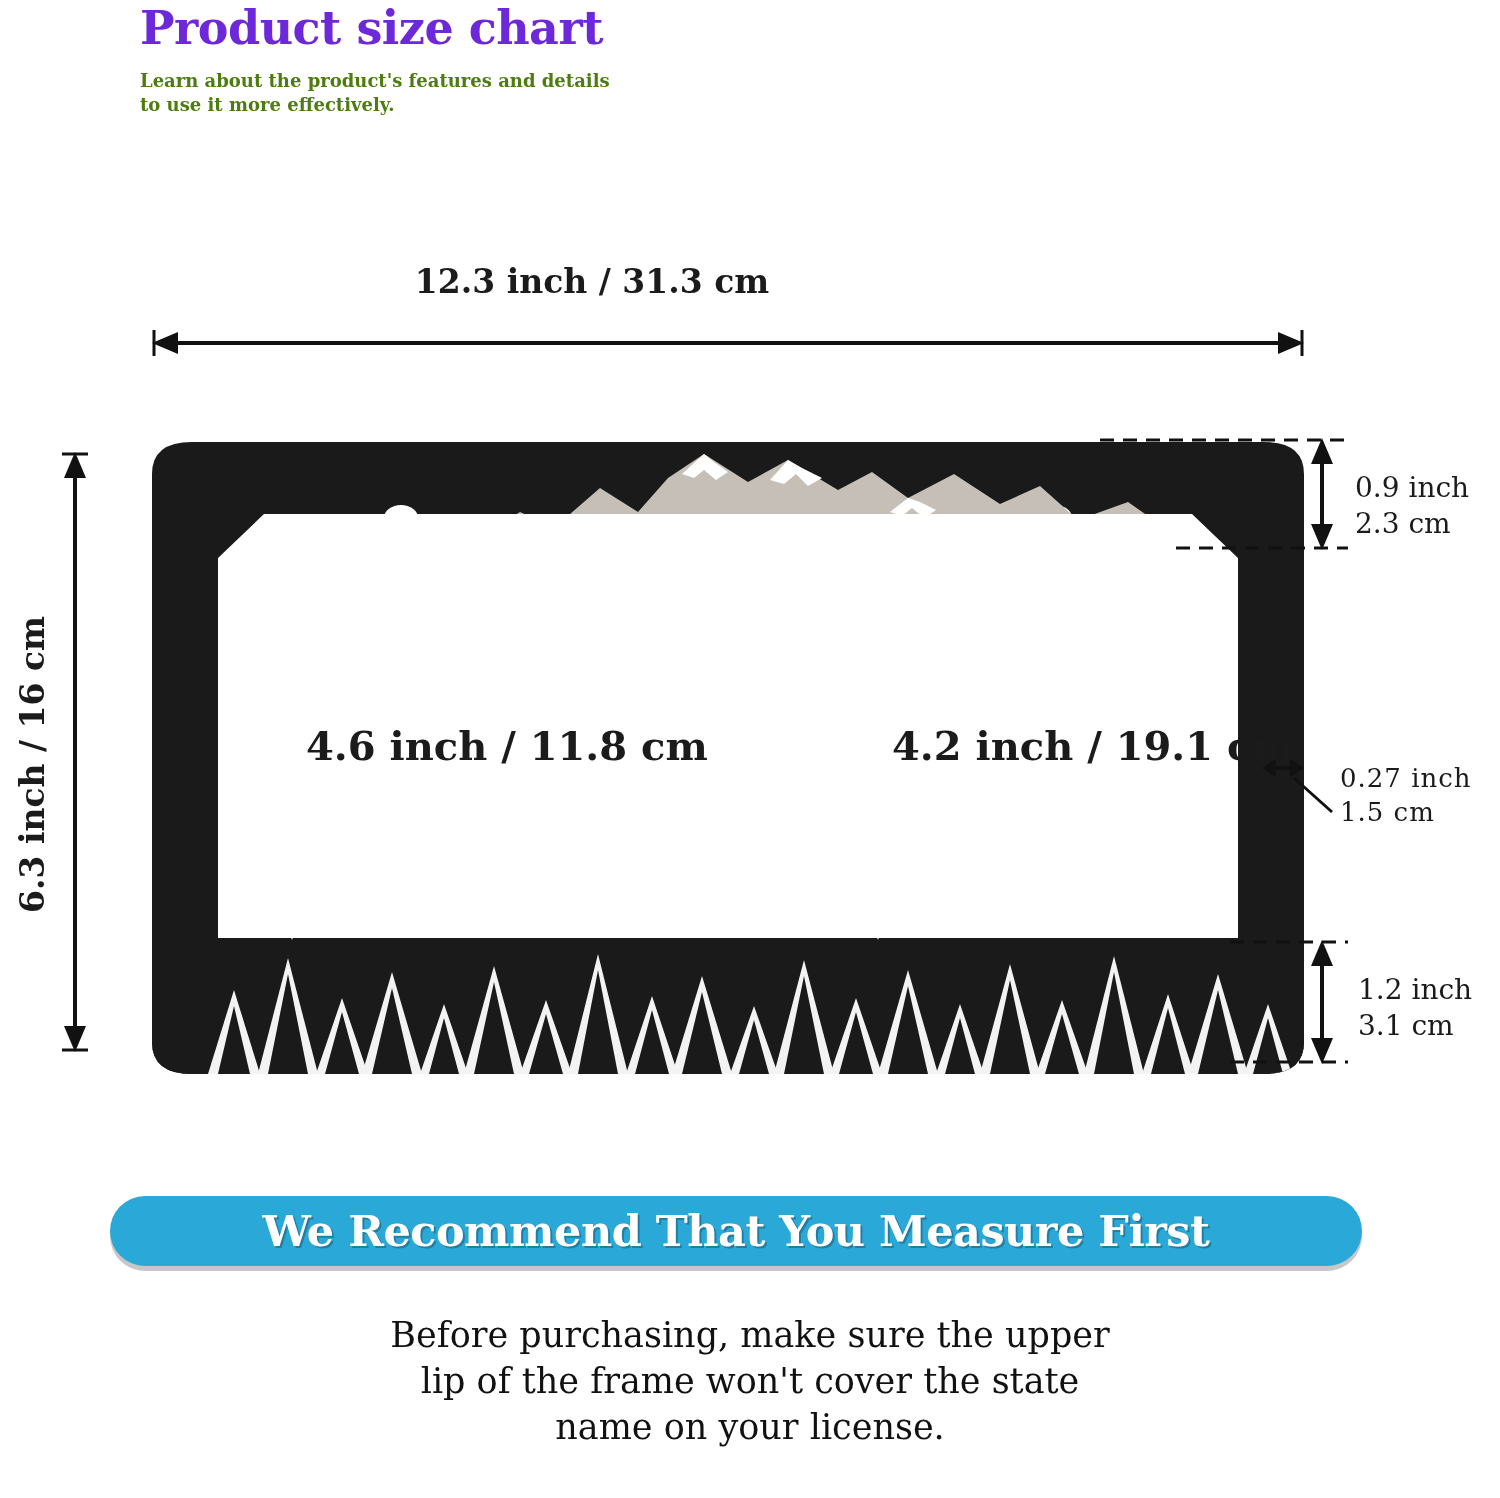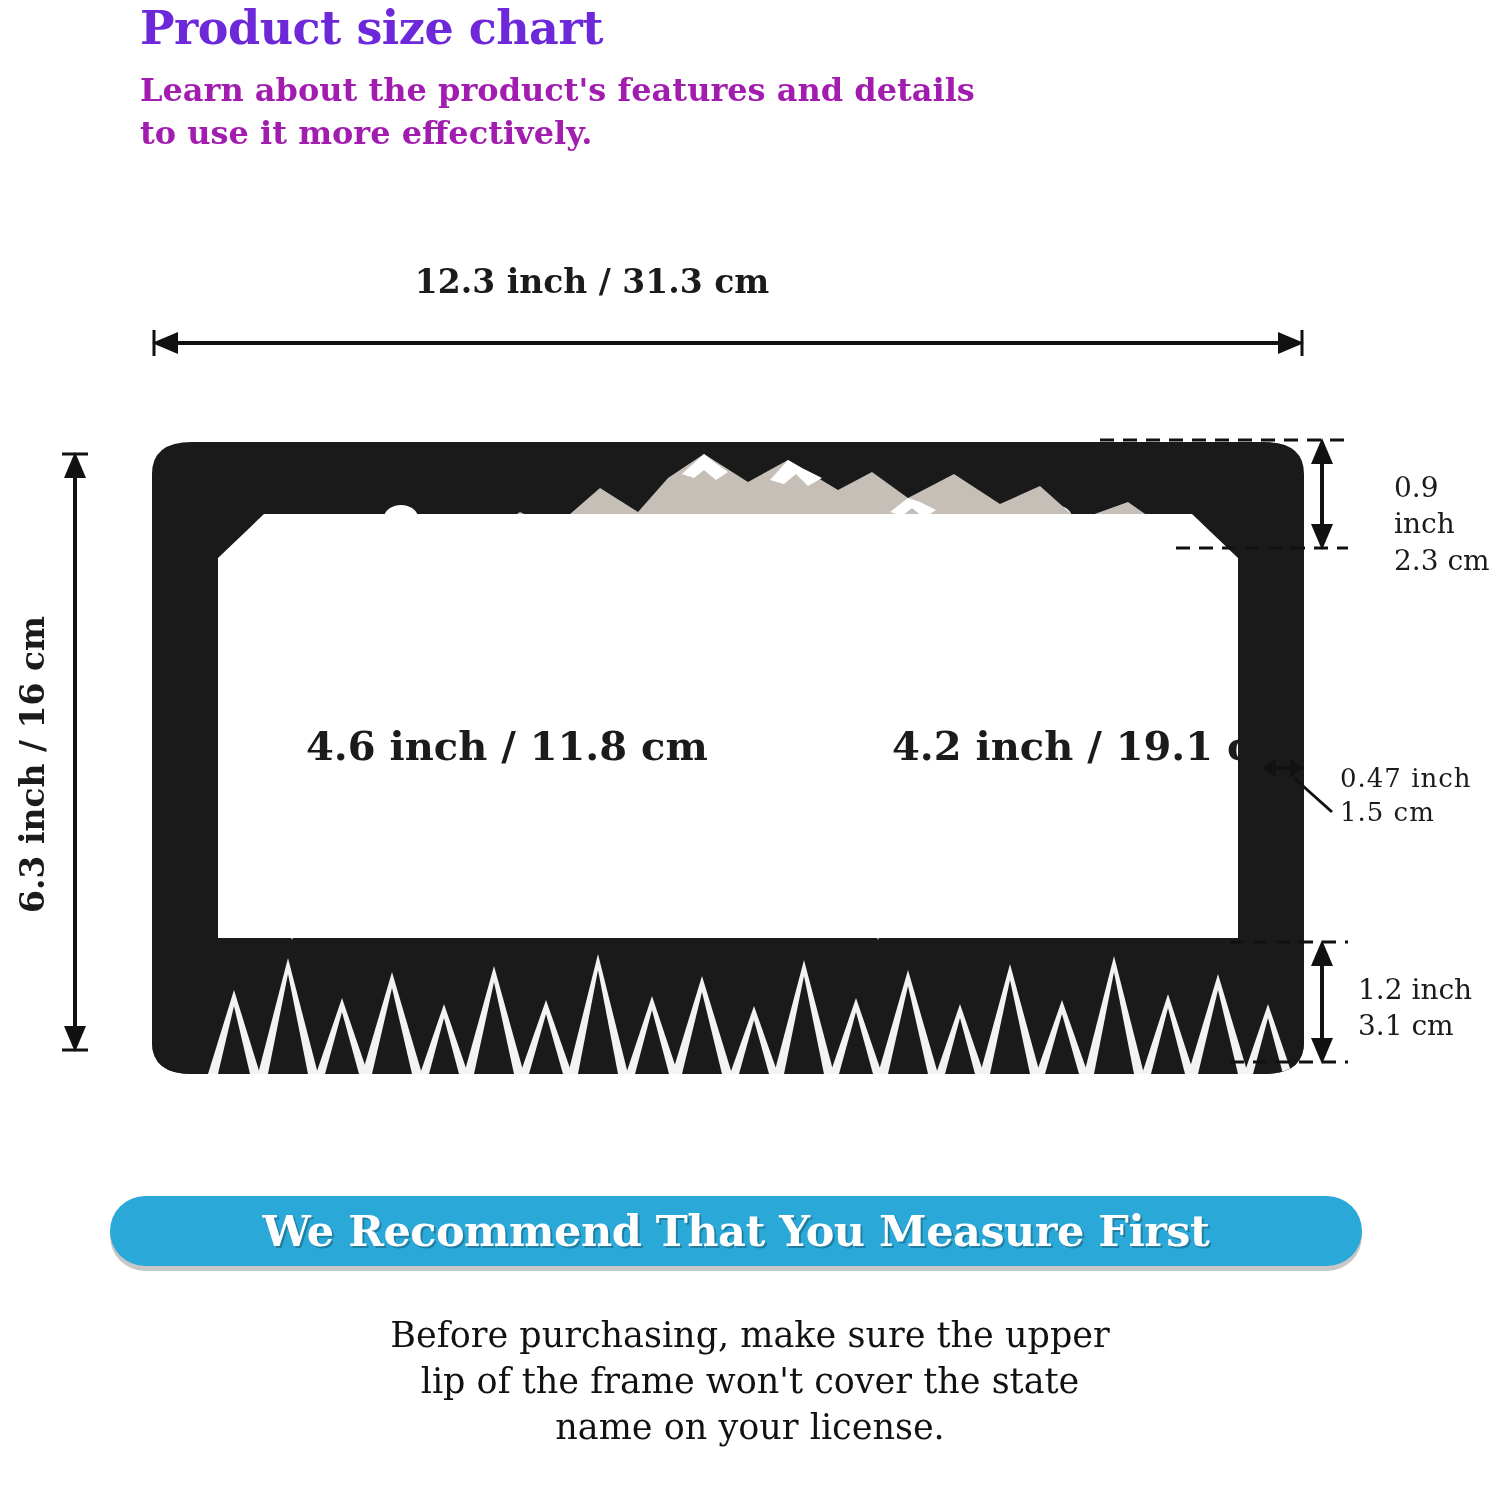--- a/index.html
+++ b/index.html
@@ -28,24 +28,24 @@
     font-weight: bold;
     font-size: 46px;
     letter-spacing: -0.5px;
     line-height: 1.15;
     margin: 0;
     color: #6d28d9;
   }
   #subtitle {
     font-family: "DejaVu Serif", serif;
     font-weight: bold;
-    font-size: 32px;
+    font-size: 18px;
     line-height: 1.35;
     margin-top: 14px;
-    color: #a21caf;
+    color: #4d7c0f;
     white-space: pre-line;
   }
 
   
   #top-dim-label {
     position: absolute;
     left: 0;
     top: 262px;
     width: 1184px;
     text-align: center;
@@ -103,21 +103,21 @@
   #inner-right-label { left: 892px; top: 722px; }
 
   
   .right-label {
     position: absolute;
     font-size: 28px;
     font-family: "DejaVu Serif", serif;
     line-height: 1.3;
     white-space: pre-line;
   }
-  #right-top-label { left: 1394px; top: 470px; }
+  #right-top-label { left: 1355px; top: 470px; }
   #right-mid-label { left: 1340px; top: 762px; font-size: 26px; letter-spacing: 1px;}
   #right-bottom-label { left: 1358px; top: 972px; }
 
   #right-dims-svg {
     position: absolute;
     left: 1080px;
     top: 430px;
     width: 420px;
     height: 660px;
   }
@@ -296,21 +296,21 @@
   <line x1="150" y1="512" x2="268" y2="512" stroke="#111111" stroke-width="3" stroke-dasharray="14,9"></line>
   <line x1="150" y1="632" x2="268" y2="632" stroke="#111111" stroke-width="3" stroke-dasharray="14,9"></line>
 
   <line x1="242" y1="524" x2="242" y2="620" stroke="#111111" stroke-width="4"></line>
   <polygon points="242,510 231,536 253,536" fill="#111111"></polygon>
   <polygon points="242,634 231,608 253,608" fill="#111111"></polygon>
 </svg>
 
 <div class="right-label" id="right-top-label">0.9 inch
 2.3 cm</div>
-<div class="right-label" id="right-mid-label">0.47 inch
+<div class="right-label" id="right-mid-label">0.27 inch
 1.5 cm</div>
 <div class="right-label" id="right-bottom-label">1.2 inch
 3.1 cm</div>
 
 <div id="banner">
   <span id="banner-text">We Recommend That You Measure First</span>
 </div>
 
 <div id="footer-note">Before purchasing, make sure the upper
 lip of the frame won't cover the state

